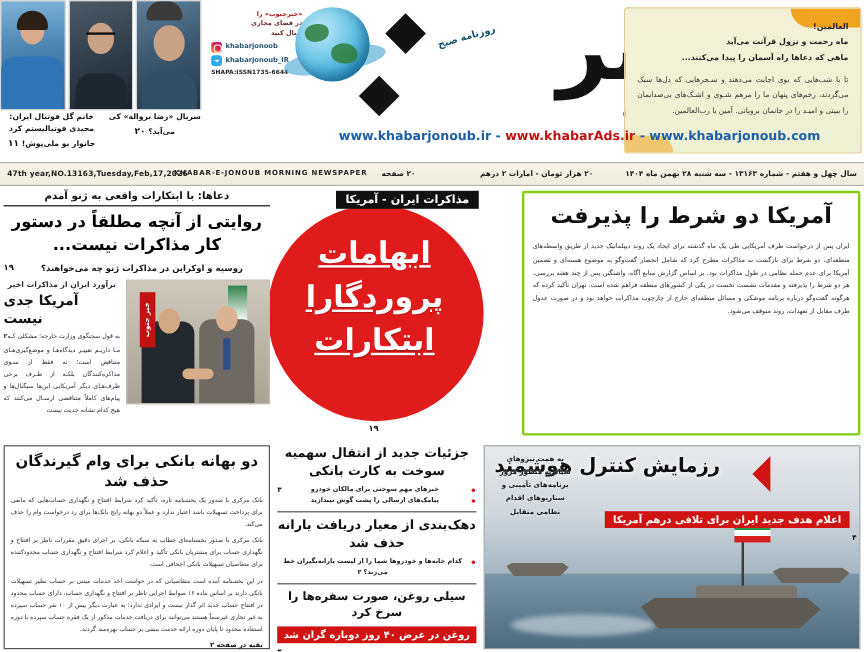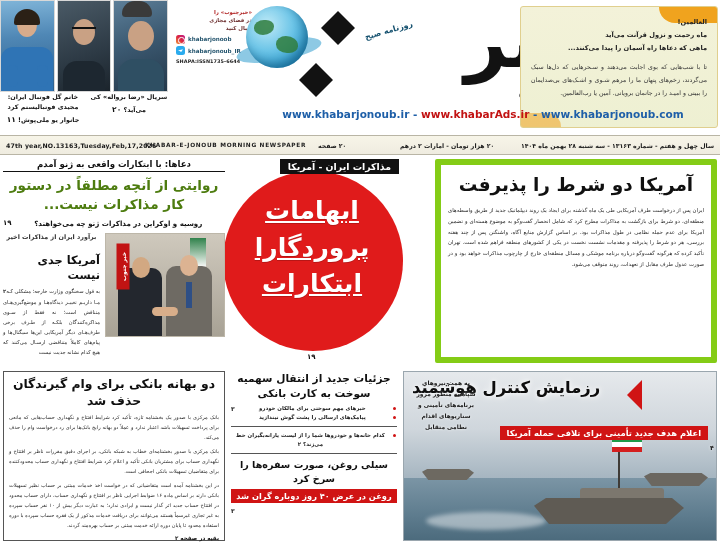--- a/index.html
+++ b/index.html
@@ -94,53 +94,53 @@
   .ib-pages{position:absolute;left:318px;}
   .ib-price{position:absolute;left:400px;}
   .ib-date{position:absolute;right:6px;}
 
   
   .content{position:relative;width:720px;height:388px;padding:2px 3px 0 3px;box-sizing:border-box;}
 
   .toprow{position:relative;width:714px;height:210px;}
 
   
-  .main-story{position:absolute;right:0;top:2px;width:282px;border:6px solid #84cc16;border-radius:2px;padding:6px 7px;box-sizing:border-box;height:204px;background:#fff;}
+  .main-story{position:absolute;right:0;top:2px;width:282px;border:2px solid #84cc16;border-radius:2px;padding:6px 7px;box-sizing:border-box;height:204px;background:#fff;}
   .ms-h{font-size:18.5px;font-weight:bold;line-height:1.5;text-align:center;color:#101010;}
   .ms-body{margin-top:6px;font-size:5.4px;line-height:2.02;text-align:justify;color:#2a2a2a;}
 
   
   .center-banner{position:absolute;left:216px;top:2px;width:186px;height:204px;}
   .cb-kicker{position:absolute;right:6px;top:0;background:#111;color:#fff;font-size:9.4px;font-weight:bold;padding:2px 8px;z-index:3;white-space:nowrap;}
   .cb-circle{position:absolute;left:4px;top:12px;width:180px;height:180px;border-radius:50%;background:#e01b1b;}
   .cb-words{position:absolute;left:0;top:34px;width:186px;text-align:center;color:#fff;font-weight:bold;z-index:2;text-decoration:underline;}
   .cb-words div{font-size:25px;line-height:1.46;text-shadow:0 1px 0 rgba(0,0,0,.18);}
   .cb-num{position:absolute;left:88px;bottom:2px;font-size:7px;font-weight:bold;color:#111;z-index:4;}
 
   
   .left-col{position:absolute;left:0;top:2px;width:222px;height:204px;}
   .lc-kicker{font-size:8.6px;font-weight:bold;text-align:center;color:#111;border-bottom:1.4px solid #111;padding-bottom:2px;}
-  .lc-head{font-size:13.6px;font-weight:bold;text-align:center;line-height:1.42;margin-top:4px;color:#4d7c0f;}
+  .lc-head{font-size:13.6px;font-weight:bold;text-align:center;line-height:1.42;margin-top:4px;color:#000000;}
   .lc-sub{font-size:7.1px;font-weight:bold;text-align:center;margin-top:4px;color:#151515;}
   .lc-sub .pg{float:left;font-size:7px;}
   .lc-split{display:flex;gap:5px;margin-top:5px;}
   .lc-photo{position:relative;width:118px;height:102px;background:linear-gradient(180deg,#d3cfc6 0%,#b9b3a6 100%);border:1px solid #bdb7a9;overflow:hidden;}
   .lc-photo .wall{position:absolute;inset:0;background:linear-gradient(180deg,#cfc9bd,#a8a295);}
   .lc-photo .flag{position:absolute;right:18px;top:4px;width:16px;height:64px;background:linear-gradient(180deg,#1f7a3f 0%,#ffffff 45%,#d21b1b 100%);opacity:.9;}
   .lc-photo .suitA{position:absolute;left:12px;bottom:0;width:44px;height:68px;background:#23272e;border-radius:10px 10px 0 0;}
   .lc-photo .suitB{position:absolute;right:12px;bottom:0;width:46px;height:70px;background:#6e6a63;border-radius:10px 10px 0 0;}
   .lc-photo .hA{position:absolute;left:26px;bottom:58px;width:18px;height:21px;background:#d2a882;border-radius:50%;}
   .lc-photo .hB{position:absolute;right:26px;bottom:60px;width:18px;height:21px;background:#dcb392;border-radius:50%;}
   .lc-photo .shake{position:absolute;left:50%;bottom:20px;width:26px;height:9px;background:#d8ae8a;transform:translateX(-50%);border-radius:5px;}
   .lc-photo .tie{position:absolute;right:32px;bottom:28px;width:6px;height:26px;background:#2e4f86;}
   .lc-photo .tape{position:absolute;left:-6px;top:26px;width:46px;height:13px;background:#c21313;color:#fff;font-size:6px;font-weight:bold;
     display:flex;align-items:center;justify-content:center;transform:rotate(-90deg);transform-origin:center;}
   .lc-text{flex:1;}
   .lc-t-kick{font-size:6.4px;font-weight:bold;text-align:center;color:#333;}
-  .lc-t-head{font-size:11.4px;font-weight:bold;text-align:right;line-height:1.35;margin-top:12px;color:#101010;}
+  .lc-t-head{font-size:11.4px;font-weight:bold;text-align:left;line-height:1.35;margin-top:2px;color:#101010;}
   .lc-t-body{margin-top:3px;font-size:5.2px;line-height:1.95;text-align:justify;color:#2b2b2b;}
   .lc-t-body .pg{float:left;font-weight:bold;}
 
   
   .botrow{position:relative;width:714px;height:172px;margin-top:4px;}
 
   .b-left{position:absolute;left:0;top:0;width:222px;height:170px;border:1px solid #555;box-sizing:border-box;padding:4px 5px;}
   .bl-head{font-size:12.4px;font-weight:bold;text-align:center;line-height:1.35;color:#0f0f0f;}
   .bl-body{margin-top:4px;font-size:5.1px;line-height:1.95;text-align:justify;color:#2b2b2b;}
   .bl-body p{margin:0 0 4px 0;}
@@ -348,20 +348,21 @@
           <div class="bm-bul">
             <span class="bm-pg">۳</span>
             <ul>
               <li>خبرهای مهم سوختی برای مالکان خودرو</li>
               <li>پیامک‌های ارسالی را پشت گوش نیندازید</li>
             </ul>
           </div>
         </div>
 
         <div class="bm-item">
+          <div class="bm-head">دهک‌بندی از معیار دریافت یارانه حذف شد</div>
           <div class="bm-bul">
             <ul>
               <li>کدام خانه‌ها و خودروها شما را از لیست یارانه‌بگیران خط می‌زند؟ ۲</li>
             </ul>
           </div>
         </div>
 
         <div class="bm-item">
           <div class="bm-head sm">سیلی روغن، صورت سفره‌ها را سرخ کرد</div>
           <div class="bm-redbar">
@@ -381,18 +382,18 @@
         <div class="boat boat1b"></div>
         <div class="boat boat1"></div>
         <div class="mast"></div>
         <div class="iranflag"></div>
 
         <div class="br-head">
           <div>رزمایش کنترل هوشمند</div>
         </div>
         <div class="br-arrow"></div>
         <div class="br-kick">به همت نیروهای سپاه به منظور مرور برنامه‌های تأمینی و سناریوهای اقدام نظامی متقابل</div>
-        <div class="br-redbar">اعلام هدف جدید تأمینی برای تلافی حمله آمریکا</div>
+        <div class="br-redbar">اعلام هدف جدید ایران برای تلافی درهم آمریکا</div>
         <div class="br-pg">۴</div>
       </div>
     </div>
   </div>
 </div>
 
 </body></html>

